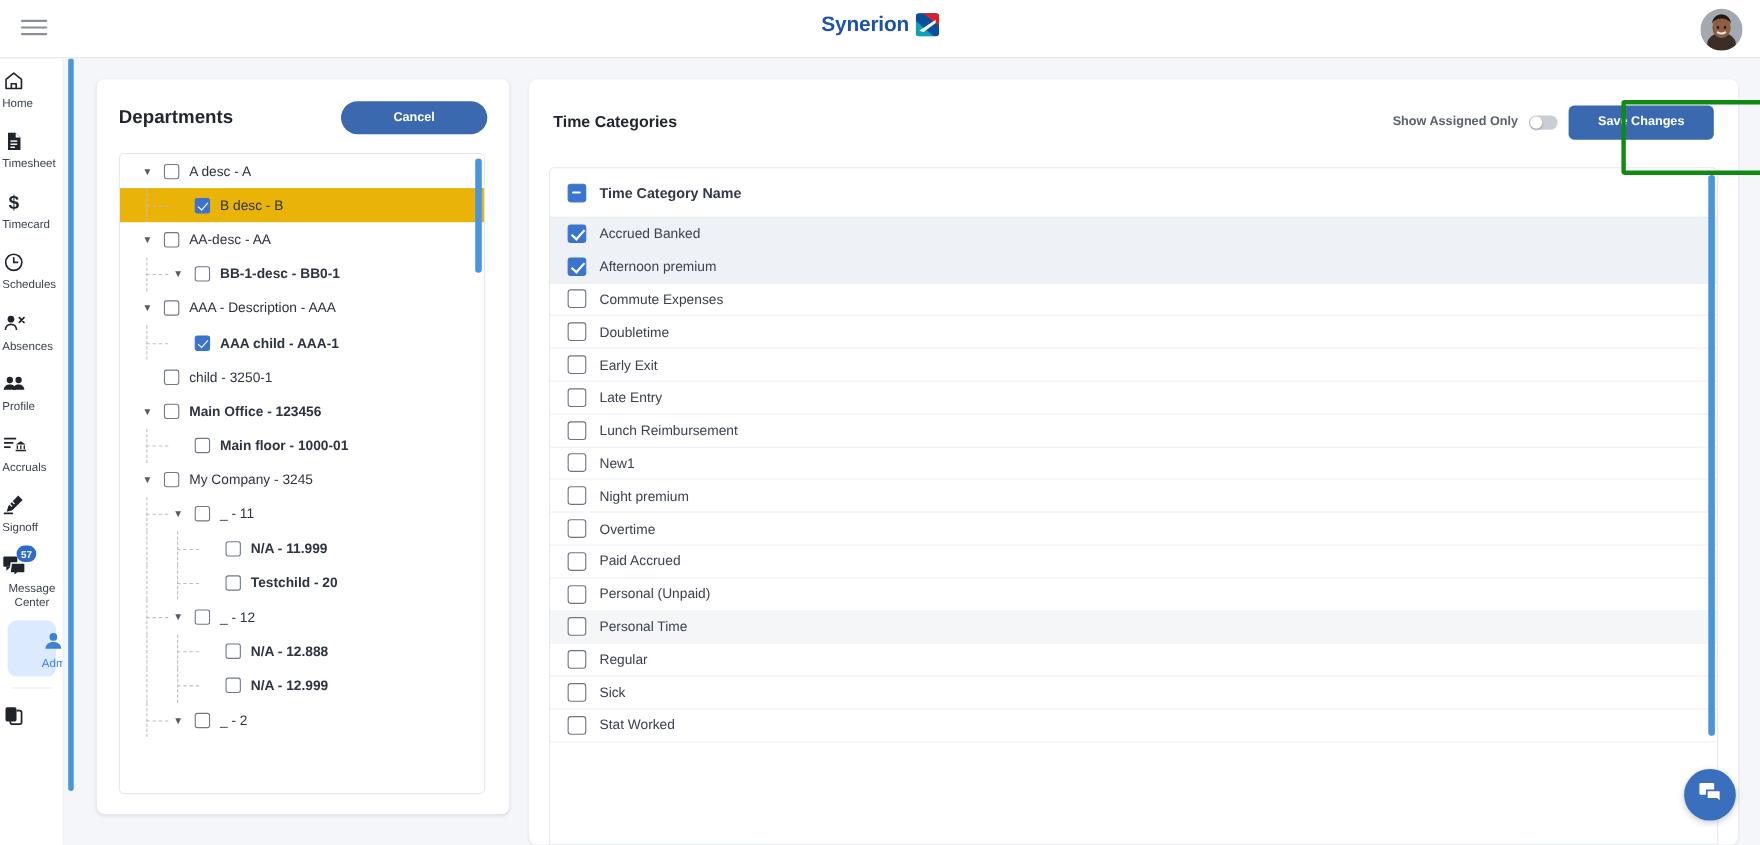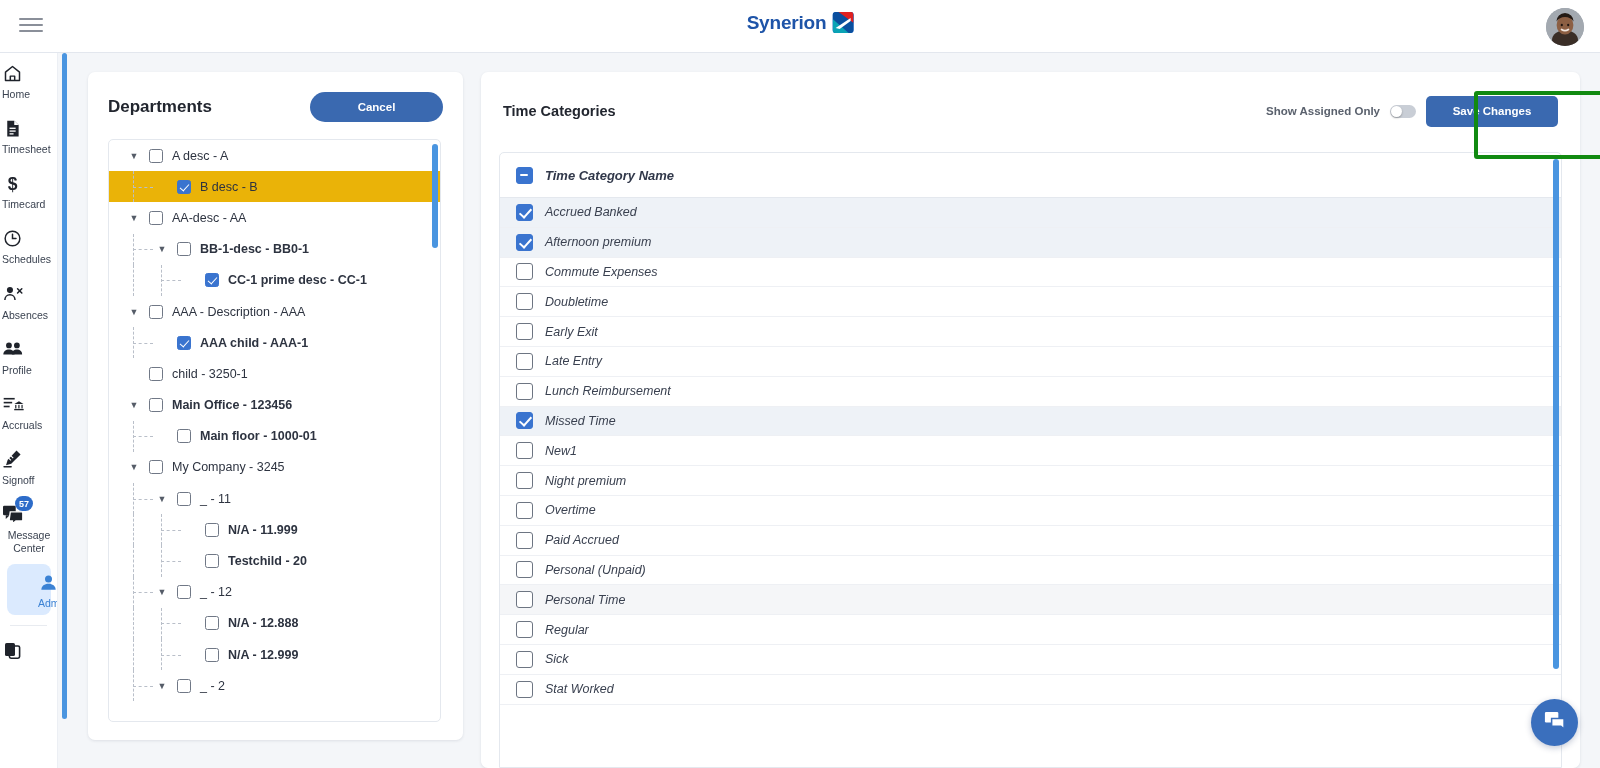--- a/index.html
+++ b/index.html
@@ -196,21 +196,21 @@
     position: absolute; left: 993px; top: 19px;
     width: 162px; height: 68px;
     border: 4px solid #118a11; border-radius: 3px;
     pointer-events: none; z-index: 6;
   }
 
   .tbl {
     position: absolute; left: 18px; top: 80px;
     width: 1063px; height: 616px;
     border: 1px solid #e4e8ee; border-top-left-radius: 5px; border-top-right-radius: 5px;
-    overflow: hidden; background: #fff; font-style: italic;
+    overflow: hidden; background: #fff;
   }
   .tbl-sbar {
     position: absolute; right: 2px; top: 6px; width: 6px; height: 510px;
     background: #4a95e0; border-radius: 4px; z-index: 5;
   }
   .trow {
     display: flex; align-items: center; height: 29.8px;
     border-bottom: 1px solid #eef0f4;
     font-size: 12.5px; color: #3a4150;
     padding-left: 16px;
@@ -438,30 +438,20 @@
               </div>
               <div class="tnode bold">
                 <span class="guide" style="left:24px"></span>
                 <span class="hguide" style="left:24px;width:20px"></span>
                 <span style="width:46px;flex:0 0 46px"></span>
                 <span class="caret">▼</span>
                 <span style="width:8px;flex:0 0 8px"></span>
                 <span class="cbox"></span>
                 <span class="tlabel">BB-1-desc - BB0-1</span>
               </div>
-              <div class="tnode bold">
-                <span class="guide" style="left:24px"></span>
-                <span class="guide" style="left:52px"></span>
-                <span class="hguide" style="left:52px;width:20px"></span>
-                <span style="width:74px;flex:0 0 74px"></span>
-                <span class="caret empty">▼</span>
-                <span style="width:8px;flex:0 0 8px"></span>
-                <span class="cbox checked"></span>
-                <span class="tlabel">CC-1 prime desc - CC-1</span>
-              </div>
               <div class="tnode">
                 <span style="width:18px;flex:0 0 18px"></span>
                 <span class="caret">▼</span>
                 <span style="width:8px;flex:0 0 8px"></span>
                 <span class="cbox"></span>
                 <span class="tlabel">AAA - Description - AAA</span>
               </div>
               <div class="tnode bold">
                 <span class="guide" style="left:24px"></span>
                 <span class="hguide" style="left:24px;width:20px"></span>
@@ -613,24 +603,20 @@
               <span class="rbox"></span>
               <span class="rlabel">Early Exit</span>
             </div>
             <div class="trow">
               <span class="rbox"></span>
               <span class="rlabel">Late Entry</span>
             </div>
             <div class="trow">
               <span class="rbox"></span>
               <span class="rlabel">Lunch Reimbursement</span>
-            </div>
-            <div class="trow alt">
-              <span class="rbox checked"></span>
-              <span class="rlabel">Missed Time</span>
             </div>
             <div class="trow">
               <span class="rbox"></span>
               <span class="rlabel">New1</span>
             </div>
             <div class="trow">
               <span class="rbox"></span>
               <span class="rlabel">Night premium</span>
             </div>
             <div class="trow">

